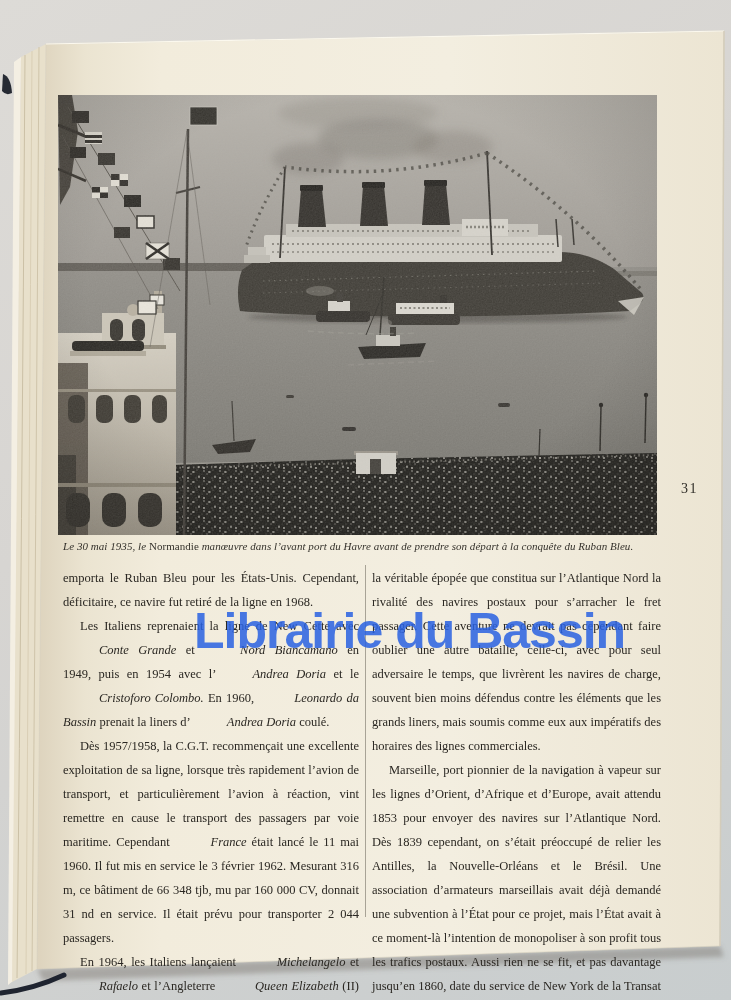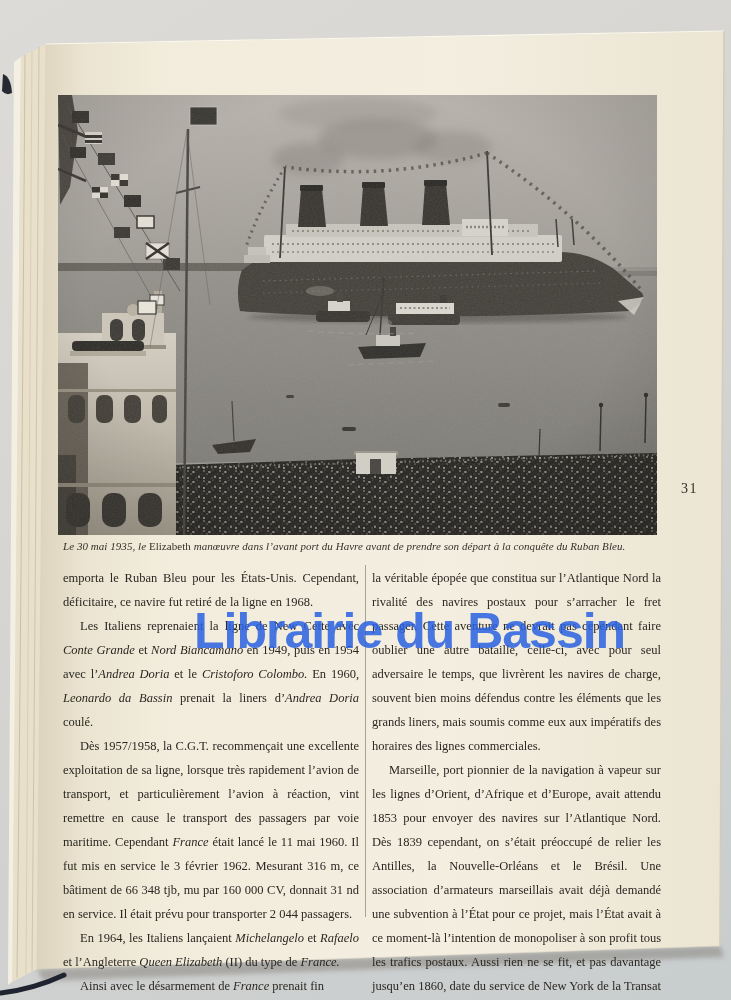--- a/index.html
+++ b/index.html
@@ -19,21 +19,21 @@
   .page-number{
     position:absolute;left:681px;top:481px;
     font-size:14px;color:#2f2c27;letter-spacing:1.5px;
   }
   .col{
     position:absolute;top:566px;font-size:12.5px;line-height:24px;
     color:#2a2722;text-align:justify;
   }
   .col p{margin:0;}
   .col p.indent{text-indent:17px;}
-  .col i{}
+  .col i{margin-left:36px;}
   .col-left{left:63px;width:296px;}
   .col-right{left:372px;width:289px;}
   .col-divider{
     position:absolute;left:365px;top:565px;width:1px;height:352px;
     background:#8f897d;opacity:.75;
   }
   .watermark{
     position:absolute;left:194px;top:605px;line-height:52px;
     font-family:"Liberation Sans",sans-serif;font-size:50px;font-weight:700;
     letter-spacing:-1px;white-space:nowrap;opacity:.85;color:#2a62e2;
@@ -268,21 +268,21 @@
         <rect x="80" y="206" width="18" height="13" fill="#eeeae0" stroke="#2b2823" stroke-width="1.2"></rect>
       </g>
 
       <rect x="0" y="0" width="599" height="440" filter="url(#grain)" opacity="0.28"></rect>
       <rect x="0" y="0" width="599" height="440" fill="url(#vign)"></rect>
     </svg>
   </div>
 
   <div class="page-number">31</div>
 
-  <div class="caption"><i>Le 30 mai 1935, le </i><span>Elizabeth</span><i> manœuvre dans l’avant port du Havre avant de prendre son départ à la conquête du Ruban Bleu.</i></div>
+  <div class="caption"><i>Le 30 mai 1935, le </i><span>Normandie</span><i> manœuvre dans l’avant port du Havre avant de prendre son départ à la conquête du Ruban Bleu.</i></div>
 
   <div class="col col-left">
       <p class=""><span>emporta le Ruban Bleu pour les États-Unis. Cependant, déficitaire, ce navire fut retiré de la ligne en 1968.</span></p>
       <p class="indent"><span>Les Italiens reprenaient la ligne de New Cette avec </span><i>Conte Grande</i><span> et </span><i>Nord Biancamano</i><span> en 1949, puis en 1954 avec l’</span><i>Andrea Doria</i><span> et le </span><i>Cristoforo Colombo.</i><span> En 1960, </span><i>Leonardo da Bassin</i><span> prenait la liners d’</span><i>Andrea Doria</i><span> coulé.</span></p>
       <p class="indent"><span>Dès 1957/1958, la C.G.T. recommençait une excellente exploitation de sa ligne, lorsque très rapidement l’avion de transport, et particulièrement l’avion à réaction, vint remettre en cause le transport des passagers par voie maritime. Cependant </span><i>France</i><span> était lancé le 11 mai 1960. Il fut mis en service le 3 février 1962. Mesurant 316 m, ce bâtiment de 66 348 tjb, mu par 160 000 CV, donnait 31 nd en service. Il était prévu pour transporter 2 044 passagers.</span></p>
       <p class="indent"><span>En 1964, les Italiens lançaient </span><i>Michelangelo</i><span> et </span><i>Rafaelo</i><span> et l’Angleterre </span><i>Queen Elizabeth</i><span> (II) du type de </span><i>France.</i></p>
       <p class="indent"><span>Ainsi avec le désarmement de </span><i>France</i><span> prenait fin</span></p>
     </div>
   <div class="col-divider"></div>
   <div class="col col-right">

